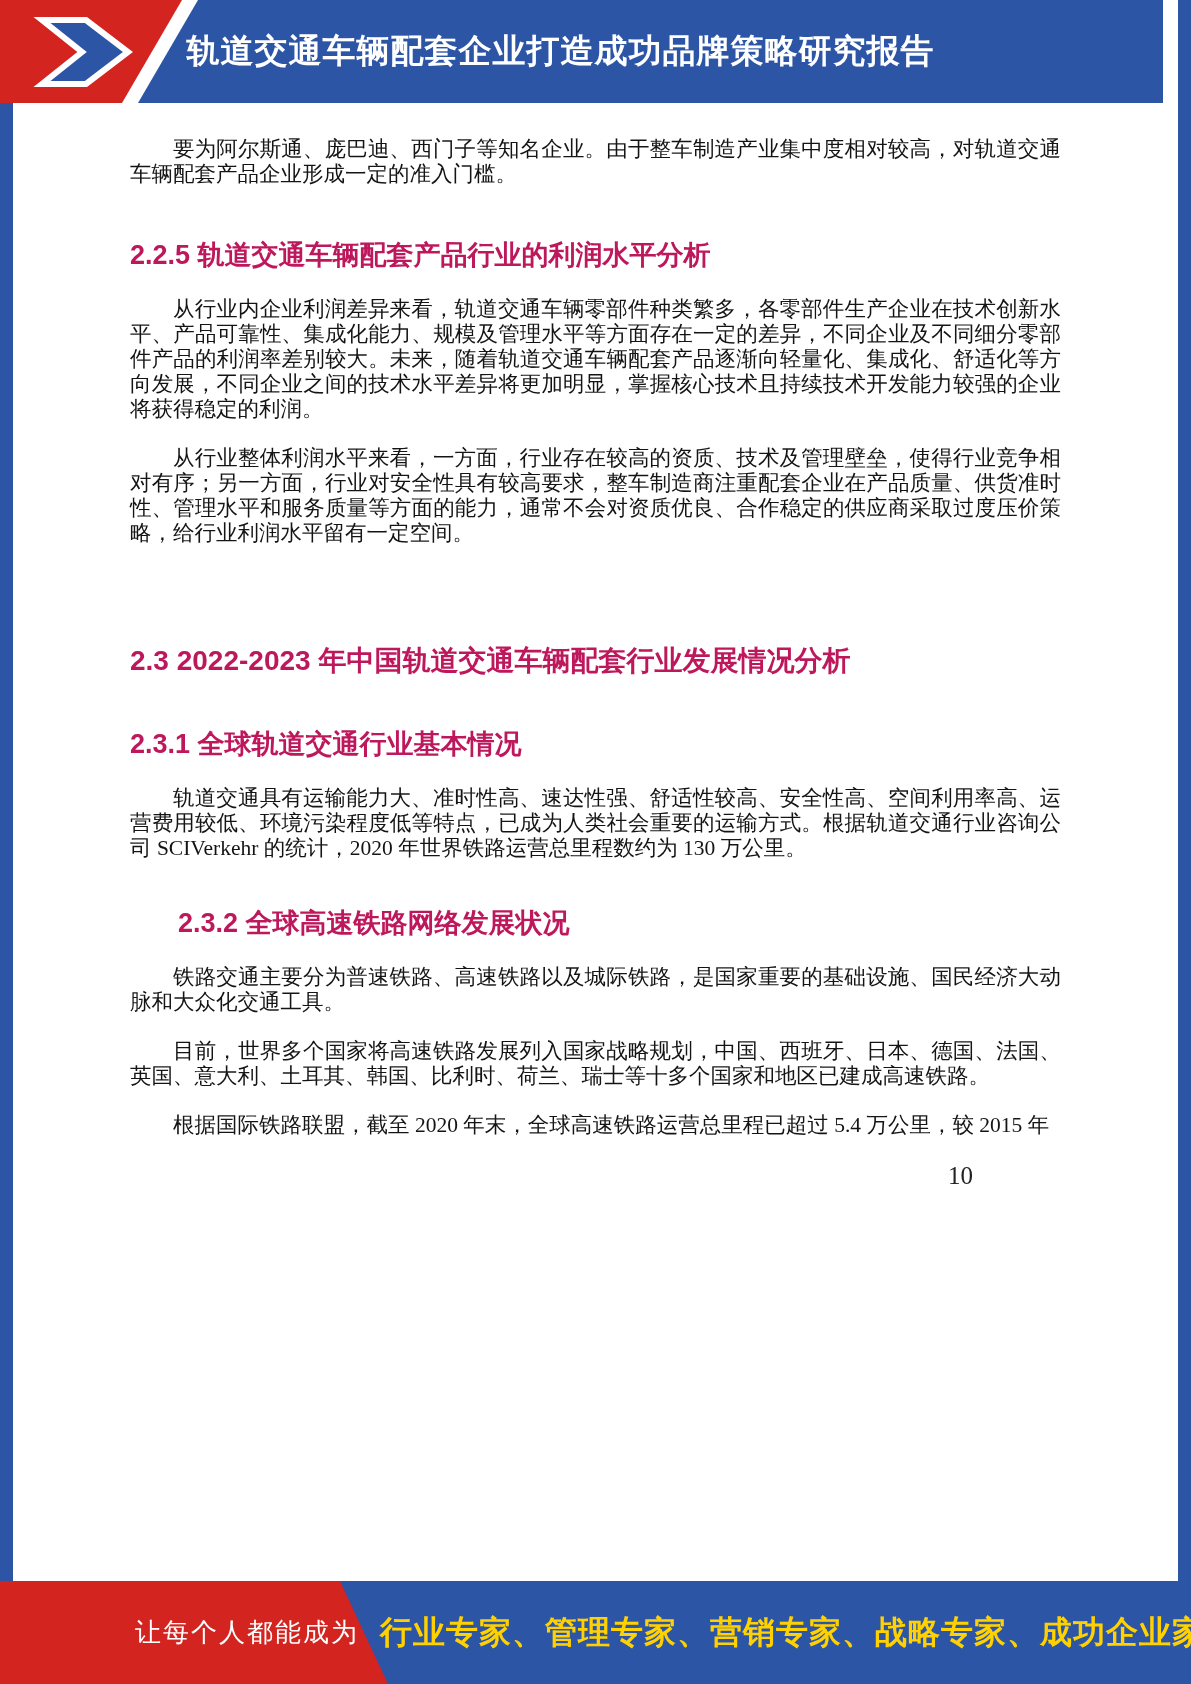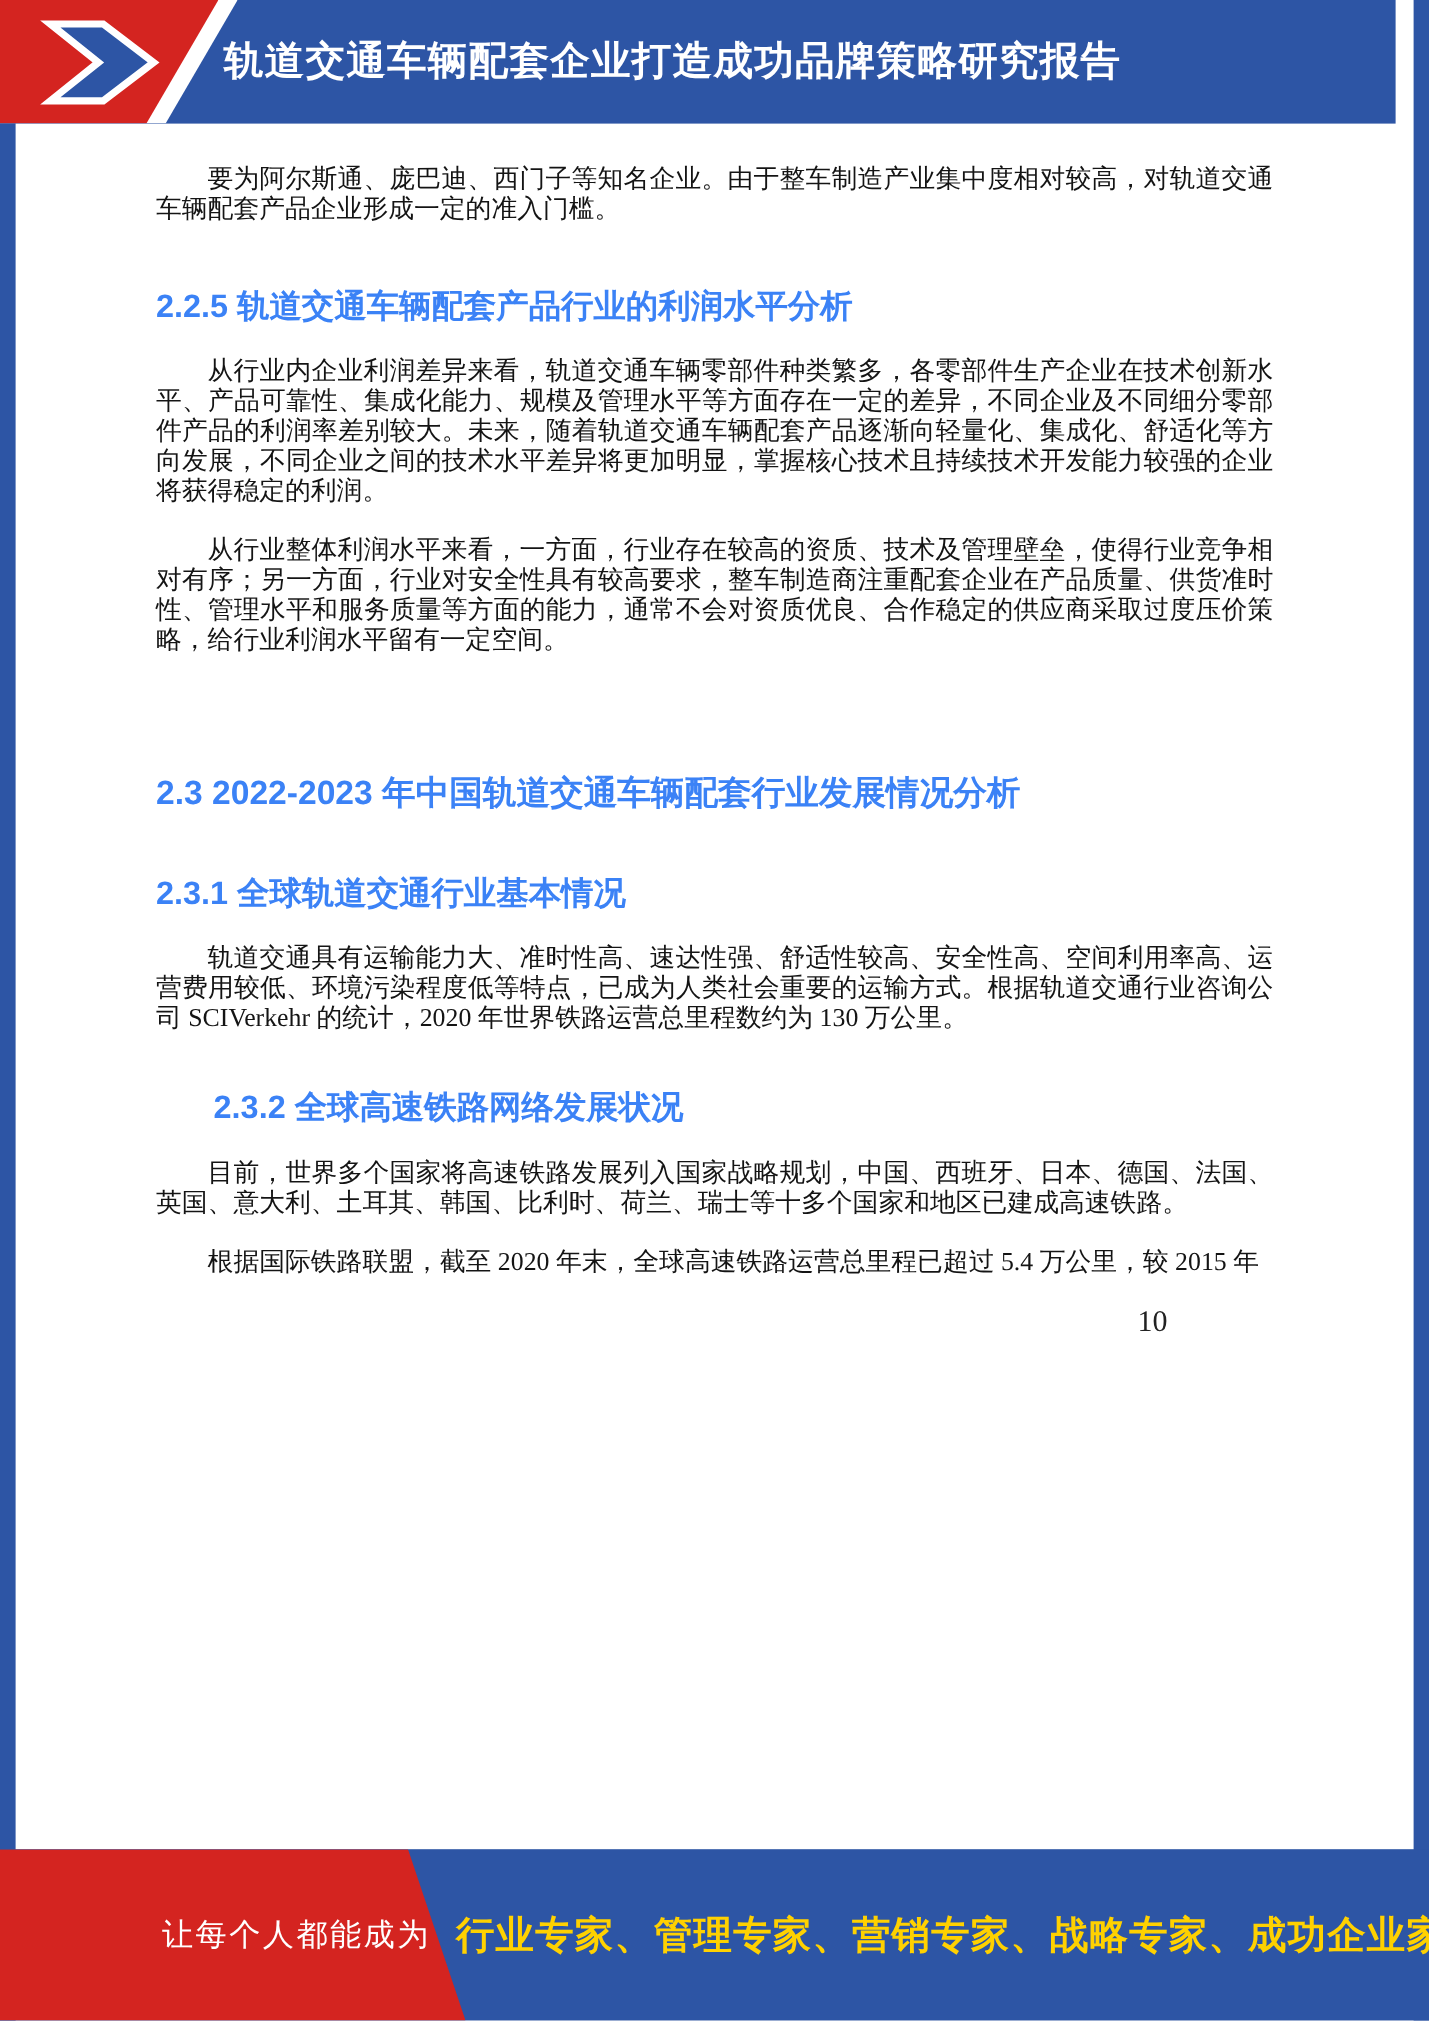--- a/index.html
+++ b/index.html
@@ -49,34 +49,34 @@
   .content{position:absolute;top:103px;left:130px;width:931px;}
   .para{
     font-size:21.5px;line-height:25px;
     text-align:justify;text-indent:2em;
     margin:24px 0;
     color:var(--ink);
   }
   .para.first{margin-top:34px;}
   .heading{
     font-family:"Liberation Sans","DejaVu Sans",sans-serif;
-    font-weight:700;color:#3b82f6;white-space:nowrap;
+    font-weight:700;color:#be185d;white-space:nowrap;
   }
   .heading.sub{font-size:27px;margin:50px 0 24px;}
   .heading.main{font-size:28px;margin:96px 0 14px;}
   .heading.h231{margin-top:46px;}
   .heading.h232{margin-top:44px;margin-left:48px;}
   .page-number{
     text-align:right;padding-right:88px;margin-top:4px;
     font-size:25px;color:#222;
     font-family:"Liberation Serif","DejaVu Serif",serif;
   }
 
   
-  .footer{position:absolute;left:0;right:0;bottom:0;height:143px;}
+  .footer{position:absolute;left:0;right:0;bottom:0;height:103px;}
   .footer-blue{position:absolute;top:0;left:0;right:0;bottom:0;background:var(--blue);}
   .footer-red{position:absolute;top:0;left:0;bottom:0;width:420px;background:var(--red);
     -webkit-clip-path:polygon(0 0,340px 0,388px 100%,0 100%);
     clip-path:polygon(0 0,340px 0,388px 100%,0 100%);}
   .footer-slogan{
     position:absolute;left:135px;top:0;height:100%;
     display:flex;align-items:center;
     color:#ffffff;font-size:26px;letter-spacing:2px;
     font-family:"Liberation Sans","DejaVu Sans",sans-serif;
     white-space:nowrap;
@@ -111,20 +111,21 @@
 
   <main class="content">
     <p class="para first">要为阿尔斯通、庞巴迪、西门子等知名企业。由于整车制造产业集中度相对较高，对轨道交通车辆配套产品企业形成一定的准入门槛。</p>
     <h3 class="heading sub">2.2.5 轨道交通车辆配套产品行业的利润水平分析</h3>
     <p class="para">从行业内企业利润差异来看，轨道交通车辆零部件种类繁多，各零部件生产企业在技术创新水平、产品可靠性、集成化能力、规模及管理水平等方面存在一定的差异，不同企业及不同细分零部件产品的利润率差别较大。未来，随着轨道交通车辆配套产品逐渐向轻量化、集成化、舒适化等方向发展，不同企业之间的技术水平差异将更加明显，掌握核心技术且持续技术开发能力较强的企业将获得稳定的利润。</p>
     <p class="para">从行业整体利润水平来看，一方面，行业存在较高的资质、技术及管理壁垒，使得行业竞争相对有序；另一方面，行业对安全性具有较高要求，整车制造商注重配套企业在产品质量、供货准时性、管理水平和服务质量等方面的能力，通常不会对资质优良、合作稳定的供应商采取过度压价策略，给行业利润水平留有一定空间。</p>
     <h2 class="heading main">2.3 2022-2023 年中国轨道交通车辆配套行业发展情况分析</h2>
     <h3 class="heading sub h231">2.3.1 全球轨道交通行业基本情况</h3>
     <p class="para">轨道交通具有运输能力大、准时性高、速达性强、舒适性较高、安全性高、空间利用率高、运营费用较低、环境污染程度低等特点，已成为人类社会重要的运输方式。根据轨道交通行业咨询公司 SCIVerkehr 的统计，2020 年世界铁路运营总里程数约为 130 万公里。</p>
     <h3 class="heading sub h232">2.3.2 全球高速铁路网络发展状况</h3>
+    <p class="para">铁路交通主要分为普速铁路、高速铁路以及城际铁路，是国家重要的基础设施、国民经济大动脉和大众化交通工具。</p>
     <p class="para">目前，世界多个国家将高速铁路发展列入国家战略规划，中国、西班牙、日本、德国、法国、英国、意大利、土耳其、韩国、比利时、荷兰、瑞士等十多个国家和地区已建成高速铁路。</p>
     <p class="para">根据国际铁路联盟，截至 2020 年末，全球高速铁路运营总里程已超过 5.4 万公里，较 2015 年</p>
     <div class="page-number">10</div>
   </main>
 
   <footer class="footer">
     <div class="footer-blue"></div>
     <div class="footer-red"></div>
     <div class="footer-slogan">让每个人都能成为</div>
     <div class="footer-tagline">行业专家、管理专家、营销专家、战略专家、成功企业家……</div>

